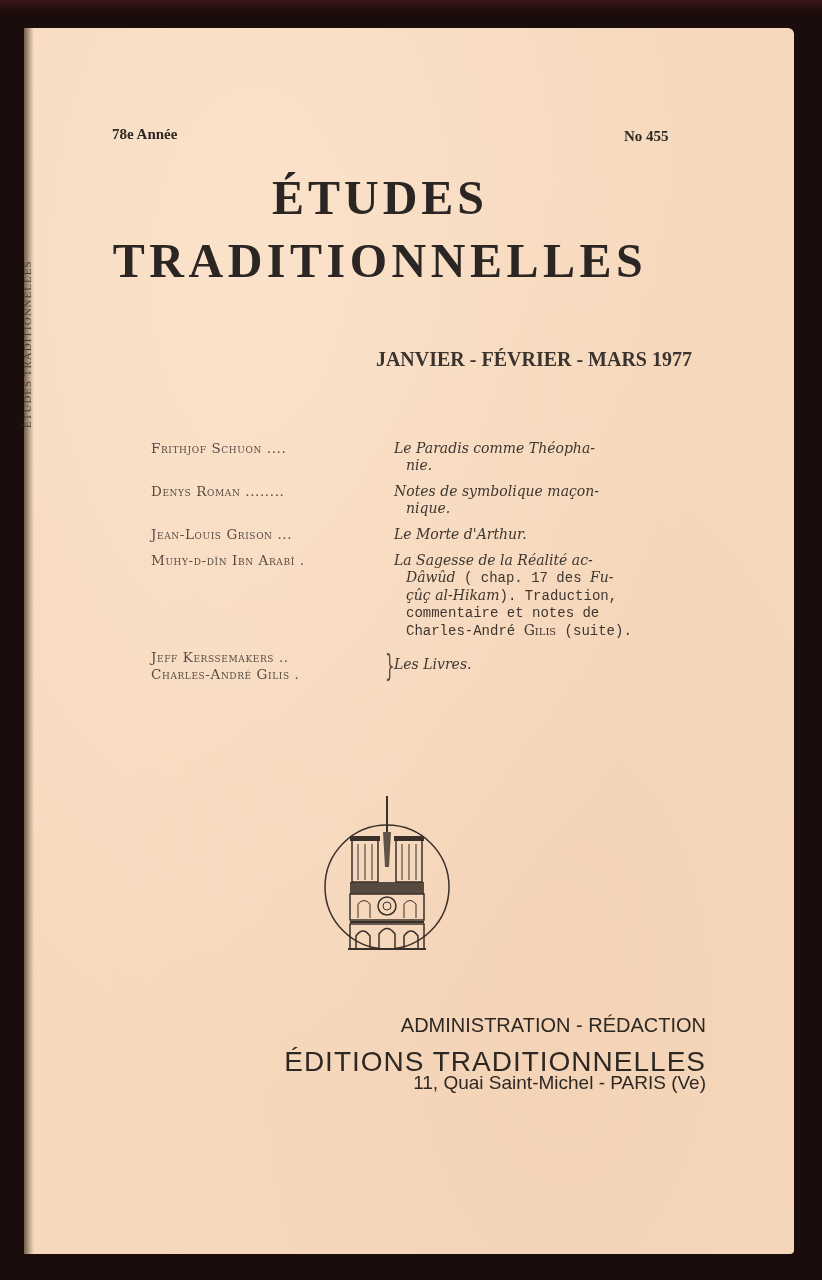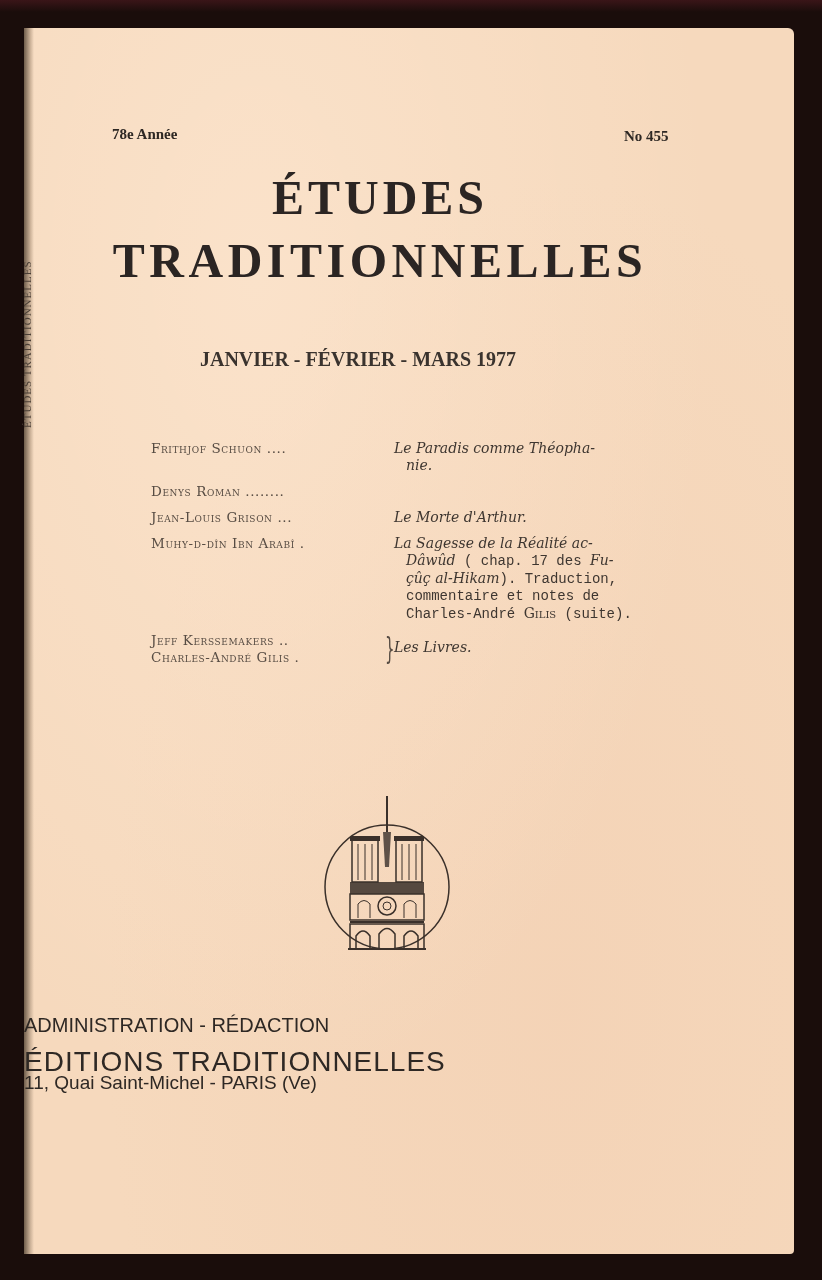--- a/index.html
+++ b/index.html
@@ -42,21 +42,21 @@
     font-family: Liberation Serif, serif; font-weight: bold; font-size: 15px;
   }
   .title {
     position: absolute; left: 0; width: 712px; text-align: center;
     font-family: "Liberation Serif", serif; font-weight: bold;
     color: #2b2523;
   }
   .title-1 { top: 142px; font-size: 48px; letter-spacing: 4px; }
   .title-2 { top: 205px; font-size: 48px; letter-spacing: 4.5px; }
   .date-line {
-    position: absolute; left: 0; width: 668px; top: 320px; text-align: center;
+    position: absolute; left: 0; width: 668px; top: 320px; text-align: right;
     font-family: "Liberation Serif", serif; font-weight: bold; font-size: 20px;
     color: #3a332e;
   }
   .toc {
     position: absolute; left: 127px; top: 412px; width: 520px;
     font-family: "DejaVu Serif", serif; font-size: 14px; color: #4a413a;
   }
   .toc-row { display: flex; margin-bottom: 9px; }
   .toc-author {
     width: 243px; font-variant: small-caps; font-size: 13.5px;
@@ -73,21 +73,21 @@
   .toc-authors-group { width: 243px; display: flex; }
   .toc-authors-group .names { flex: 1; }
   .brace {
     width: 12px; font-size: 30px; line-height: 34px; color: #574c43;
     font-family: "DejaVu Sans", sans-serif; transform: scaleX(0.5);
   }
   .emblem {
     position: absolute; left: 298px; top: 764px; width: 130px; height: 162px;
   }
   .footer {
-    position: absolute; left: 0; width: 682px; text-align: left;
+    position: absolute; left: 0; width: 682px; text-align: right;
     font-family: "Liberation Sans", sans-serif; color: #2e2824;
   }
   .footer-1 { top: 986px; font-size: 20px; }
   .footer-2 { top: 1010px; font-size: 28px; letter-spacing: 1px; margin-top: 8px; }
   .footer-3 { top: 1044px; font-size: 19px; }
 </style>
 </head>
 <body>
 
 <div class="bg-top"></div>
@@ -108,20 +108,24 @@
     <div class="toc-row">
       <div class="toc-author">Frithjof Schuon ....</div>
       <div class="toc-title">
         <span>Le Paradis comme Théopha-</span>
         <span class="indent">nie.</span>
       </div>
     </div>
 
     <div class="toc-row">
       <div class="toc-author">Denys Roman ........</div>
+      <div class="toc-title">
+        <span>Notes de symbolique maçon-</span>
+        <span class="indent">nique.</span>
+      </div>
     </div>
 
     <div class="toc-row">
       <div class="toc-author">Jean-Louis Grison ...</div>
       <div class="toc-title">
         <span>Le Morte d'Arthur.</span>
       </div>
     </div>
 
     <div class="toc-row">

